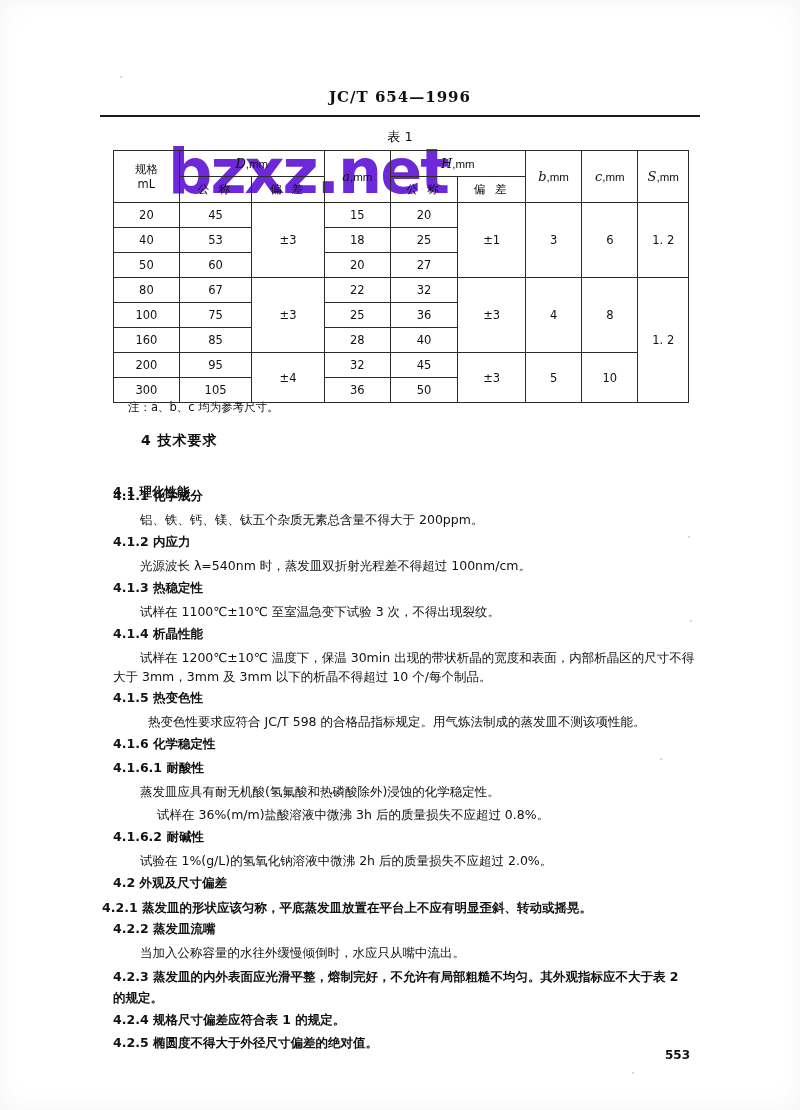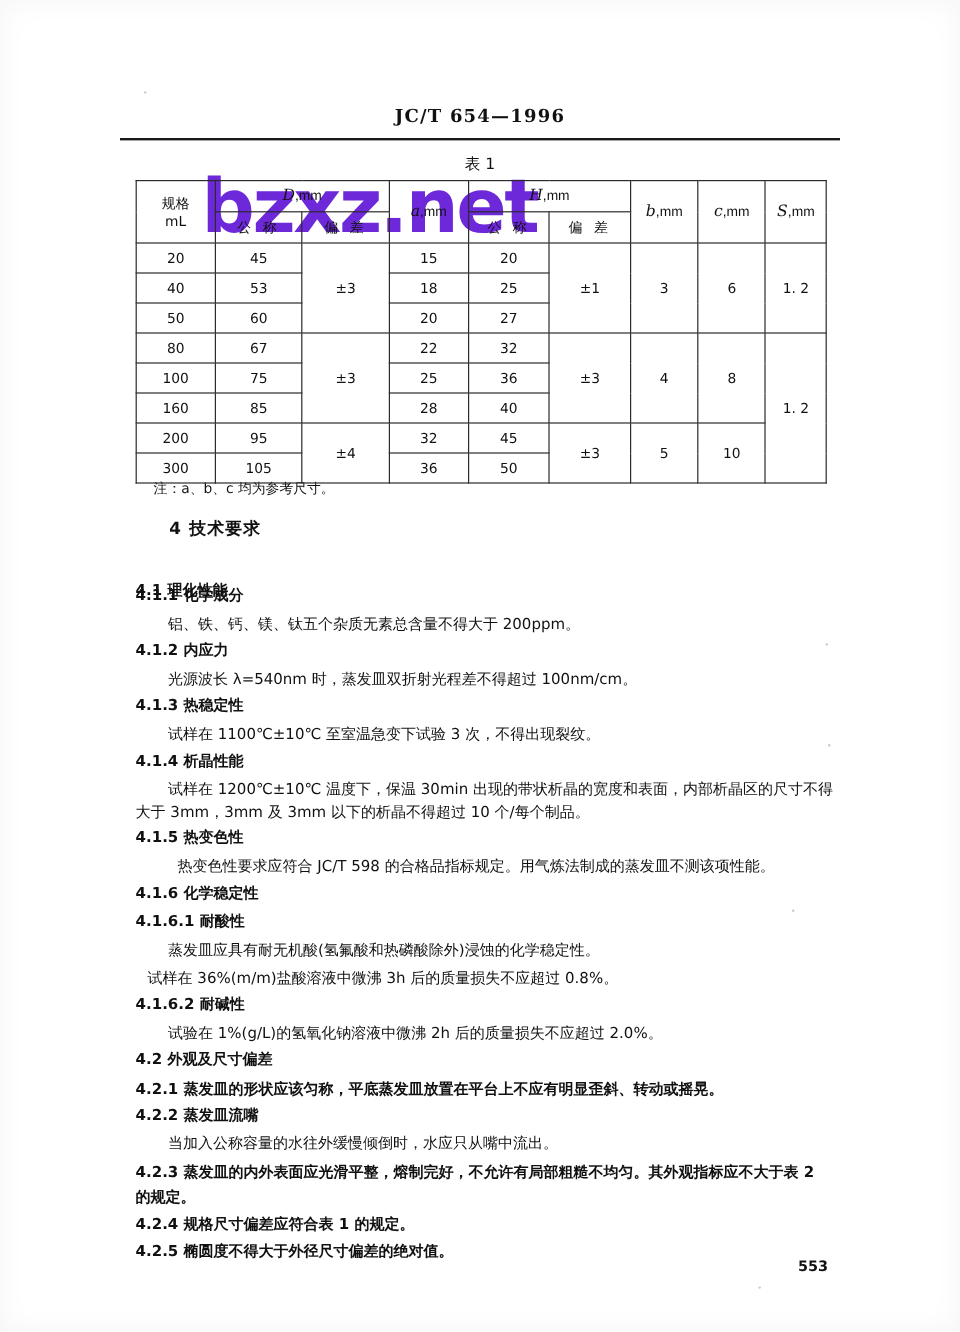--- a/index.html
+++ b/index.html
@@ -260,27 +260,27 @@
   <div class="lv2" style="left:113px;top:626px;">4.1.4   析晶性能</div>
   <div class="para" style="left:140px;top:648px;">试样在 1200℃±10℃ 温度下，保温 30min 出现的带状析晶的宽度和表面，内部析晶区的尺寸不得</div>
   <div class="para" style="left:113px;top:667px;">大于 3mm，3mm 及 3mm 以下的析晶不得超过 10 个/每个制品。</div>
 
   <div class="lv2" style="left:113px;top:690px;">4.1.5   热变色性</div>
   <div class="para" style="left:148px;top:712px;">热变色性要求应符合 JC/T 598 的合格品指标规定。用气炼法制成的蒸发皿不测该项性能。</div>
 
   <div class="lv2" style="left:113px;top:736px;">4.1.6   化学稳定性</div>
   <div class="lv2" style="left:113px;top:760px;">4.1.6.1   耐酸性</div>
   <div class="para" style="left:140px;top:782px;">蒸发皿应具有耐无机酸(氢氟酸和热磷酸除外)浸蚀的化学稳定性。</div>
-  <div class="para" style="left:123px;top:805px;">试样在 36%(m/m)盐酸溶液中微沸 3h 后的质量损失不应超过 0.8%。</div>
+  <div class="para" style="left:157px;top:805px;">试样在 36%(m/m)盐酸溶液中微沸 3h 后的质量损失不应超过 0.8%。</div>
 
   <div class="lv2" style="left:113px;top:829px;">4.1.6.2   耐碱性</div>
   <div class="para" style="left:140px;top:851px;">试验在 1%(g/L)的氢氧化钠溶液中微沸 2h 后的质量损失不应超过 2.0%。</div>
 
   <div class="lv2" style="left:113px;top:875px;">4.2   外观及尺寸偏差</div>
-  <div class="para" style="left:113px;top:898px;font-weight:bold;">4.2.1   蒸发皿的形状应该匀称，平底蒸发皿放置在平台上不应有明显歪斜、转动或摇晃。</div>
+  <div class="para" style="left:102px;top:898px;font-weight:bold;">4.2.1   蒸发皿的形状应该匀称，平底蒸发皿放置在平台上不应有明显歪斜、转动或摇晃。</div>
   <div class="lv2" style="left:113px;top:921px;">4.2.2   蒸发皿流嘴</div>
   <div class="para" style="left:140px;top:943px;">当加入公称容量的水往外缓慢倾倒时，水应只从嘴中流出。</div>
 
   <div class="para" style="left:113px;top:967px;font-weight:bold;">4.2.3   蒸发皿的内外表面应光滑平整，熔制完好，不允许有局部粗糙不均匀。其外观指标应不大于表 2</div>
   <div class="para" style="left:113px;top:988px;font-weight:bold;">的规定。</div>
 
   <div class="para" style="left:113px;top:1010px;font-weight:bold;">4.2.4   规格尺寸偏差应符合表 1 的规定。</div>
   <div class="para" style="left:113px;top:1033px;font-weight:bold;">4.2.5   椭圆度不得大于外径尺寸偏差的绝对值。</div>
 
   <div class="pageno">553</div>

